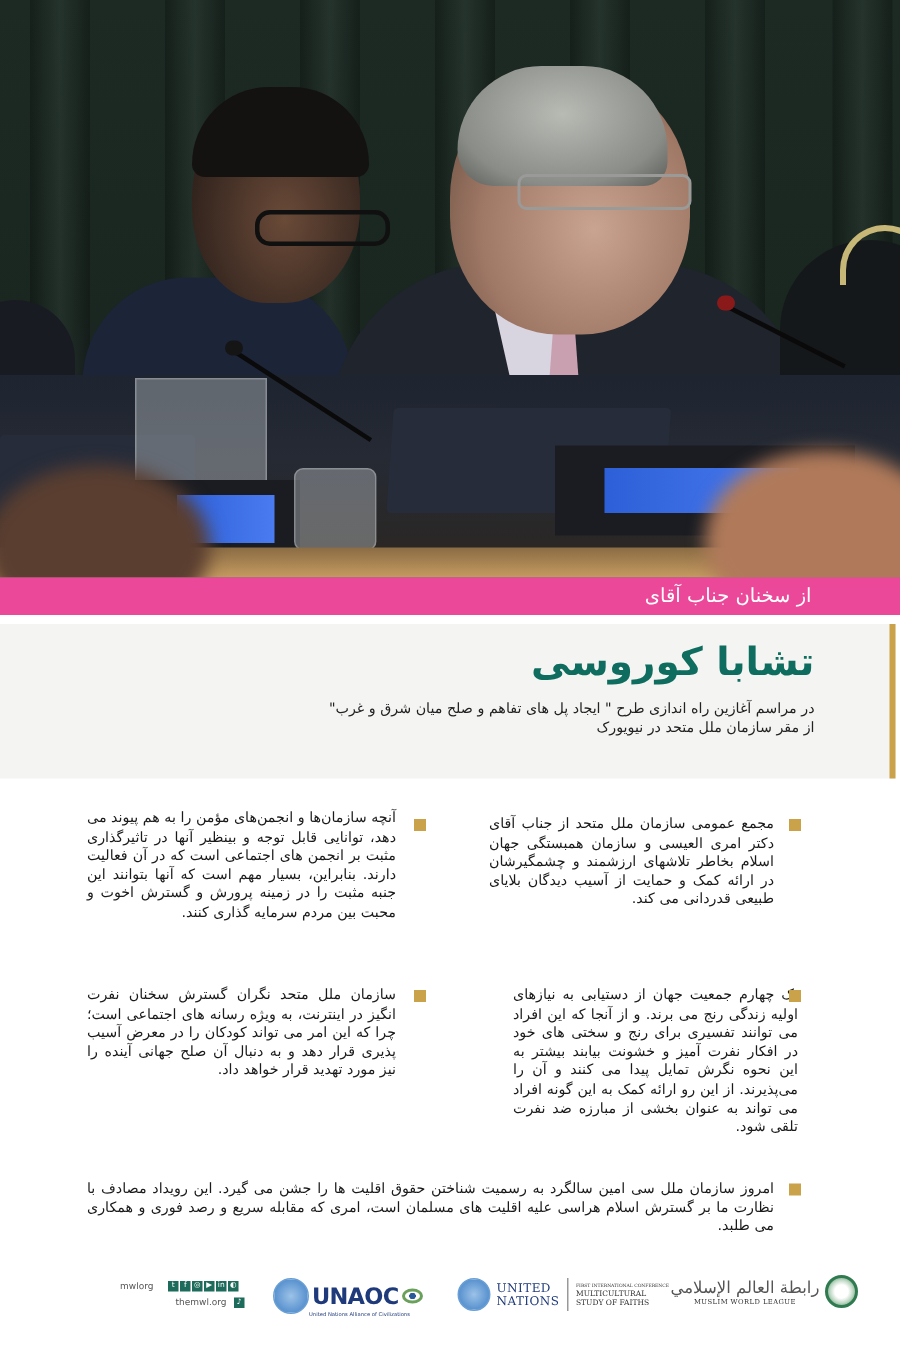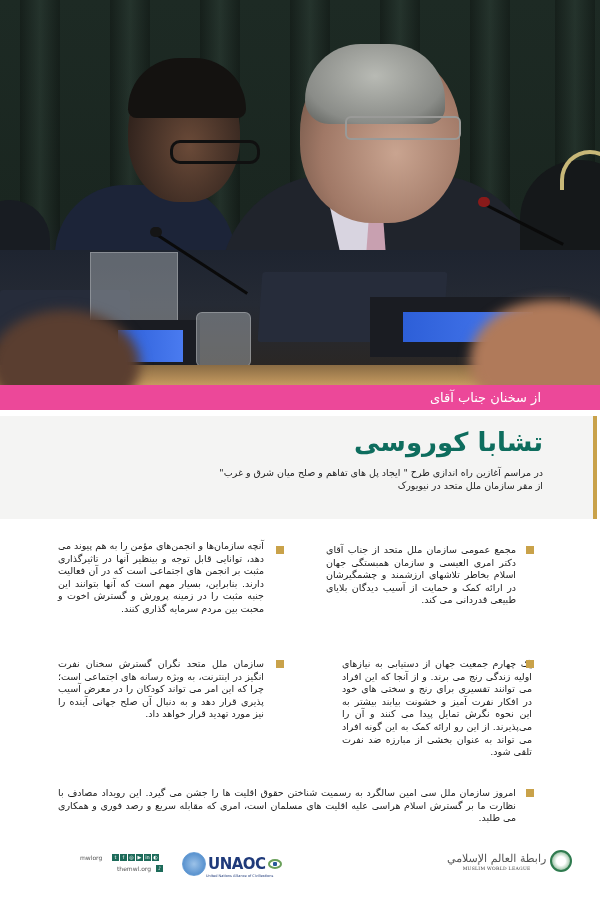--- a/index.html
+++ b/index.html
@@ -189,20 +189,33 @@
   <span class="social-handle" style="left:105px;top:17px;">themwl.org</span>
   <span class="social-icon" style="position:absolute;left:144px;top:17px;">♪</span>
 
   <div class="logo" style="left:170px;top:4px;">
     <div class="un-emblem"></div>
     <span class="unaoc-text">UNAOC</span>
     <div class="unaoc-eye"></div>
     <span class="unaoc-sub">United Nations Alliance of Civilizations</span>
   </div>
 
+  <div class="logo" style="left:293px;top:4px;">
+    <div class="un-emblem" style="width:22px;height:22px;"></div>
+    <div class="un-text">
+      <div>UNITED</div>
+      <div>NATIONS</div>
+    </div>
+    <div class="divider"></div>
+    <div class="mcs-text">
+      <div style="font-size:3px;">FIRST INTERNATIONAL CONFERENCE</div>
+      <div>MULTICULTURAL</div>
+      <div>STUDY OF FAITHS</div>
+    </div>
+  </div>
 
   <div class="logo" style="left:435px;top:2px;">
     <div>
       <div class="mwl-arabic">رابطة العالم الإسلامي</div>
       <div class="mwl-en">MUSLIM WORLD LEAGUE</div>
     </div>
     <div class="mwl-emblem"></div>
   </div>
 </div>
 

